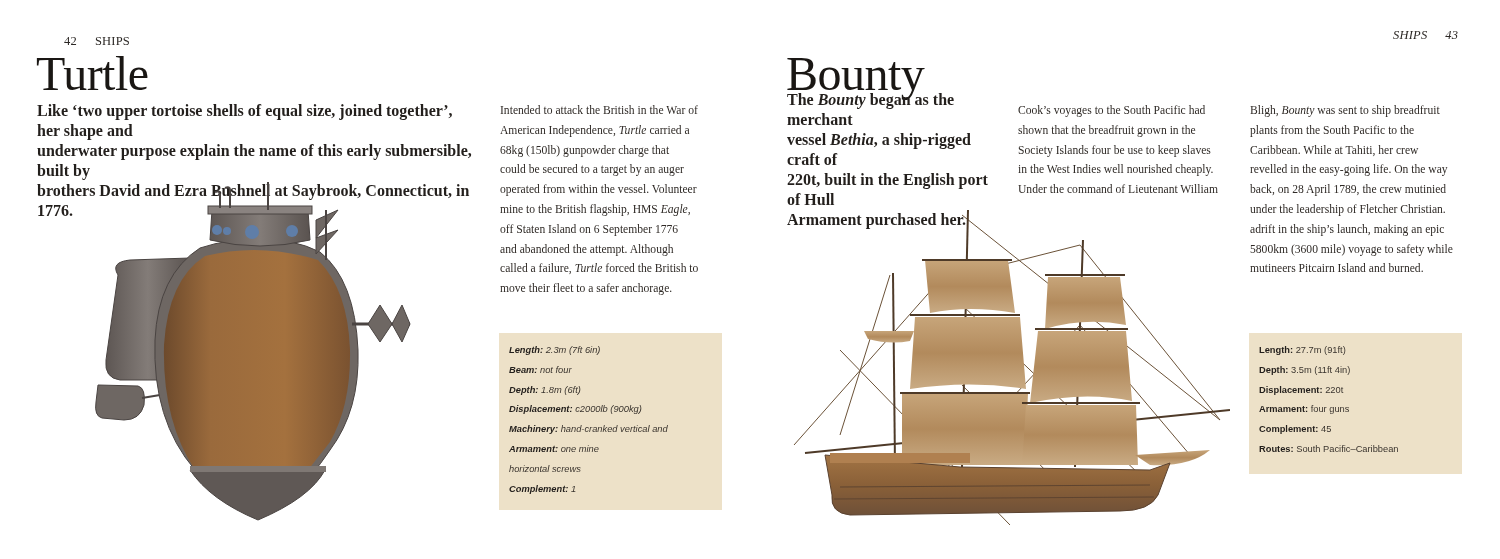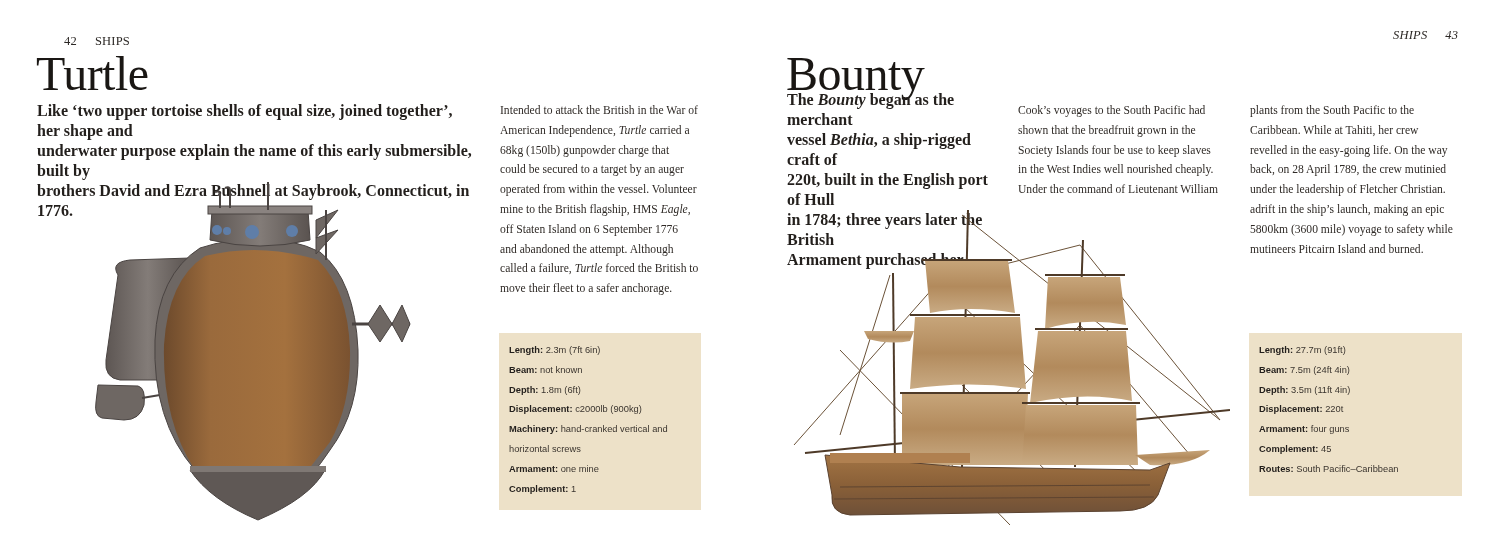--- a/index.html
+++ b/index.html
@@ -39,28 +39,28 @@
     <div><span>68kg (150lb) gunpowder charge that</span></div>
     <div><span>could be secured to a target by an auger</span></div>
     <div><span>operated from within the vessel. Volunteer</span></div>
     <div><span>mine to the British flagship, HMS </span><i>Eagle</i><span>,</span></div>
     <div><span>off Staten Island on 6 September 1776</span></div>
     <div><span>and abandoned the attempt. Although</span></div>
     <div><span>called a failure, </span><i>Turtle</i><span> forced the British to</span></div>
     <div><span>move their fleet to a safer anchorage.</span></div>
   </div>
 
-<div class="abs spec" style="left:499px; top:333px; width:202px; height:177px;" id="turtle-specs">
+<div class="abs spec" style="left:499px; top:333px; width:223px; height:177px;font-style:italic;" id="turtle-specs">
     <div class="row"><span class="k">Length: </span><span>2.3m (7ft 6in)</span></div>
-    <div class="row"><span class="k">Beam: </span><span>not known</span></div>
+    <div class="row"><span class="k">Beam: </span><span>not four</span></div>
     <div class="row"><span class="k">Depth: </span><span>1.8m (6ft)</span></div>
     <div class="row"><span class="k">Displacement: </span><span>c2000lb (900kg)</span></div>
     <div class="row"><span class="k">Machinery: </span><span>hand-cranked vertical and</span></div>
+    <div class="row"><span class="k">Armament: </span><span>one mine</span></div>
     <div class="row"><span>horizontal screws</span></div>
-    <div class="row"><span class="k">Armament: </span><span>one mine</span></div>
     <div class="row"><span class="k">Complement: </span><span>1</span></div>
   </div>
 
 <div class="abs" style="left:80px; top:180px; width:360px; height:370px;">
   <svg width="360" height="370" viewBox="0 0 360 370">
     <defs>
       <linearGradient id="wood" x1="0" x2="1" y1="0" y2="0">
         <stop offset="0" stop-color="#6d4a2c"></stop>
         <stop offset="0.25" stop-color="#9a6a3c"></stop>
         <stop offset="0.65" stop-color="#a4713e"></stop>
@@ -107,45 +107,44 @@
 <div class="abs folio" style="left:1366px; top:28px;font-style:italic;">
   <span>SHIPS</span><span>43</span>
 </div>
 
 <div class="abs title" style="left:786px; top:50px;">Bounty</div>
 
 <div class="abs lede" style="left:787px; top:90px; width:215px;" id="bounty-lede">
     <div><span>The </span><i>Bounty</i><span> began as the merchant</span></div>
     <div><span>vessel </span><i>Bethia</i><span>, a ship-rigged craft of</span></div>
     <div><span>220t, built in the English port of Hull</span></div>
-    <div><span>in 1784; three years later the British</span></div>
     <div><span>Armament purchased her.</span></div>
   </div>
 
 <div class="abs body" style="left:1018px; top:101px; width:225px;" id="bounty-col1">
     <div><span>Cook’s voyages to the South Pacific had</span></div>
     <div><span>shown that the breadfruit grown in the</span></div>
     <div><span>Society Islands four be use to keep slaves</span></div>
     <div><span>in the West Indies well nourished cheaply.</span></div>
     <div><span>Under the command of Lieutenant William</span></div>
   </div>
 <div class="abs body" style="left:1250px; top:101px; width:225px;" id="bounty-col2">
+    <div><span>Bligh, </span><i>Bounty</i><span> was sent to ship breadfruit</span></div>
     <div><span>plants from the South Pacific to the</span></div>
     <div><span>Caribbean. While at Tahiti, her crew</span></div>
     <div><span>revelled in the easy-going life. On the way</span></div>
     <div><span>back, on 28 April 1789, the crew mutinied</span></div>
     <div><span>under the leadership of Fletcher Christian.</span></div>
     <div><span>adrift in the ship’s launch, making an epic</span></div>
     <div><span>5800km (3600 mile) voyage to safety while</span></div>
     <div><span>mutineers Pitcairn Island and burned.</span></div>
   </div>
 
-<div class="abs spec" style="left:1249px; top:333px; width:213px; height:163px;" id="bounty-specs">
+<div class="abs spec" style="left:1249px; top:333px; width:213px; height:141px;" id="bounty-specs">
     <div class="row"><span class="k">Length: </span><span>27.7m (91ft)</span></div>
-    <div class="row"><span class="k">Beam: </span><span>7.5m (24ft 4in)</span></div>
     <div class="row"><span class="k">Depth: </span><span>3.5m (11ft 4in)</span></div>
     <div class="row"><span class="k">Displacement: </span><span>220t</span></div>
     <div class="row"><span class="k">Armament: </span><span>four guns</span></div>
     <div class="row"><span class="k">Complement: </span><span>45</span></div>
     <div class="row"><span class="k">Routes: </span><span>South Pacific–Caribbean</span></div>
   </div>
 
 <div class="abs" style="left:790px; top:205px; width:440px; height:320px;">
   <svg width="440" height="320" viewBox="0 0 440 320">
     <defs>

